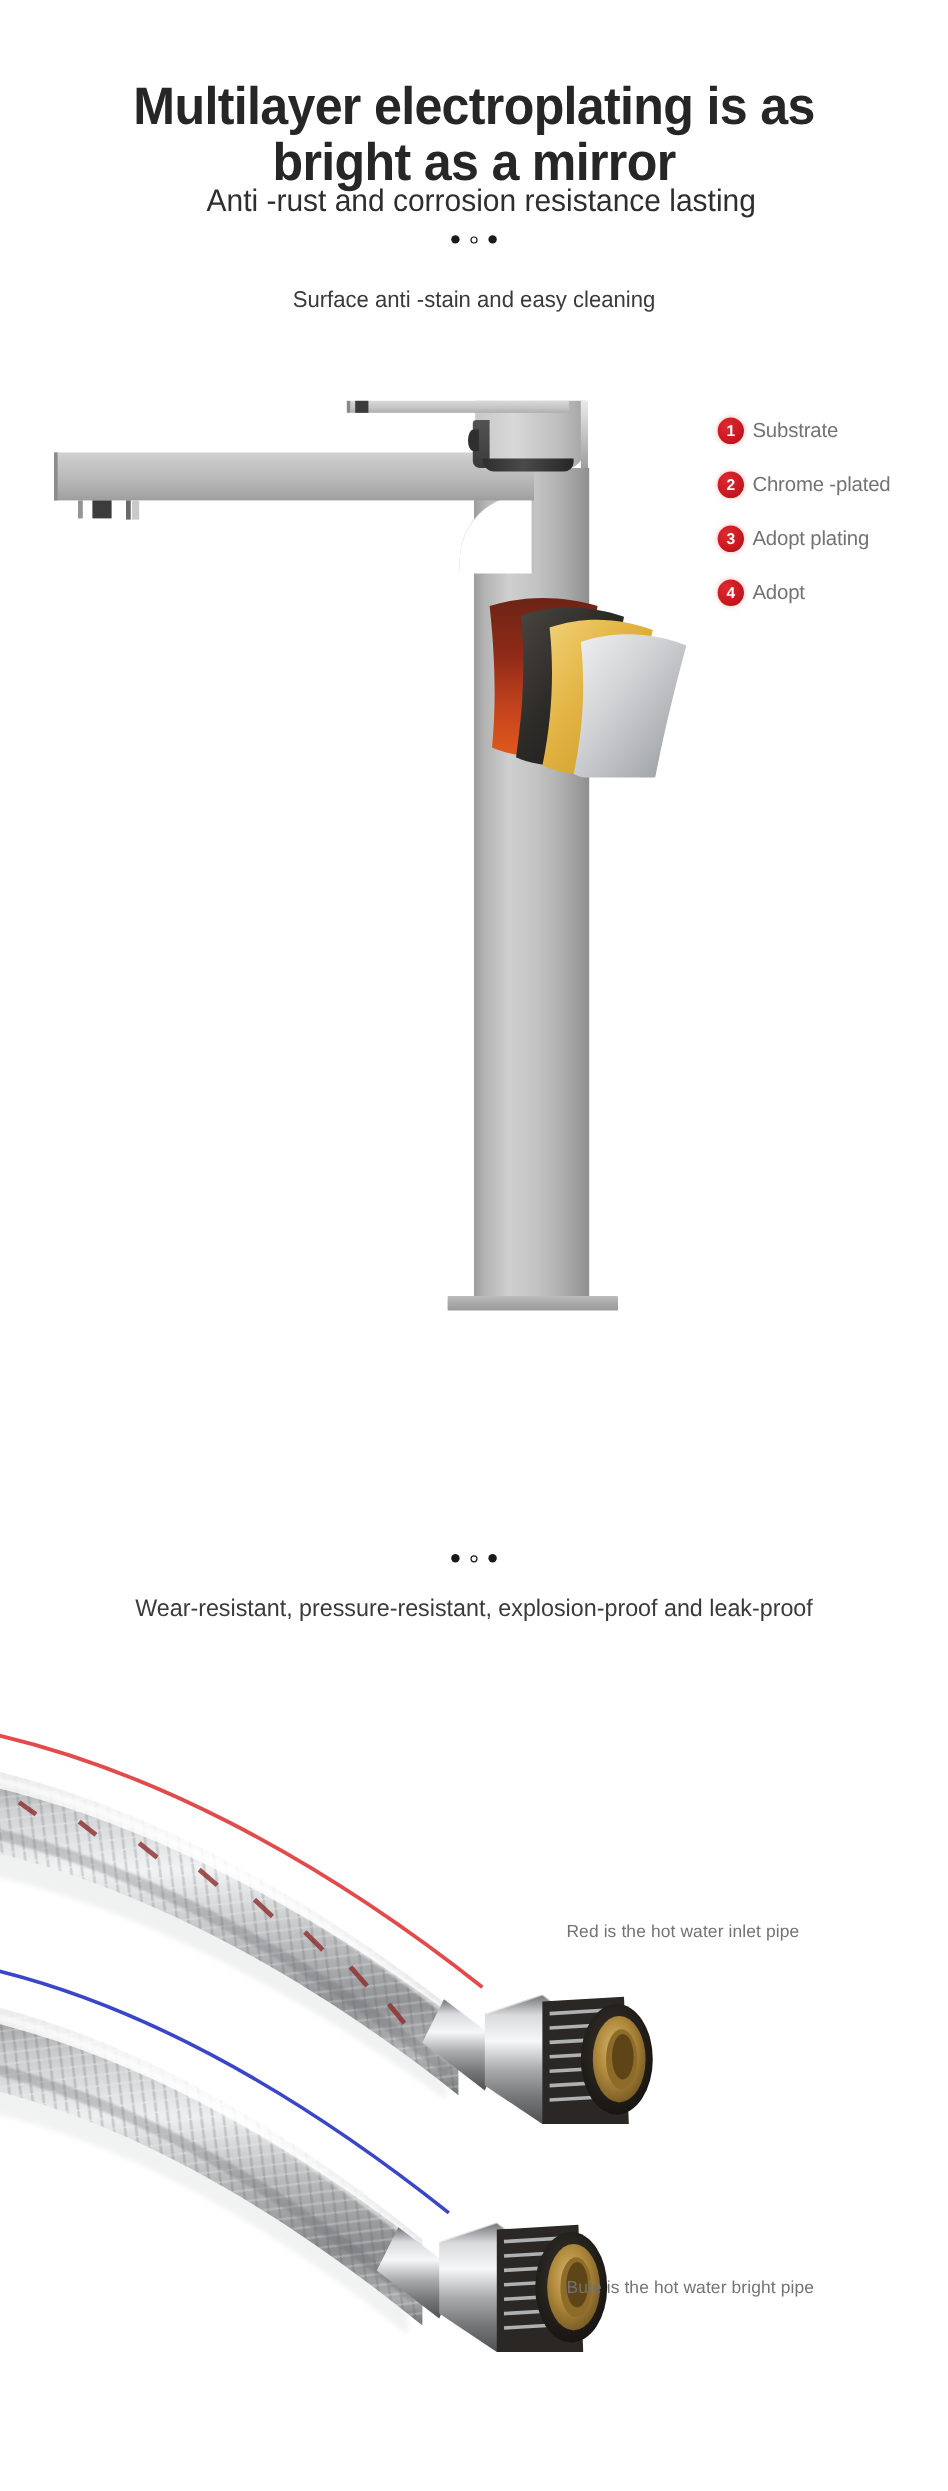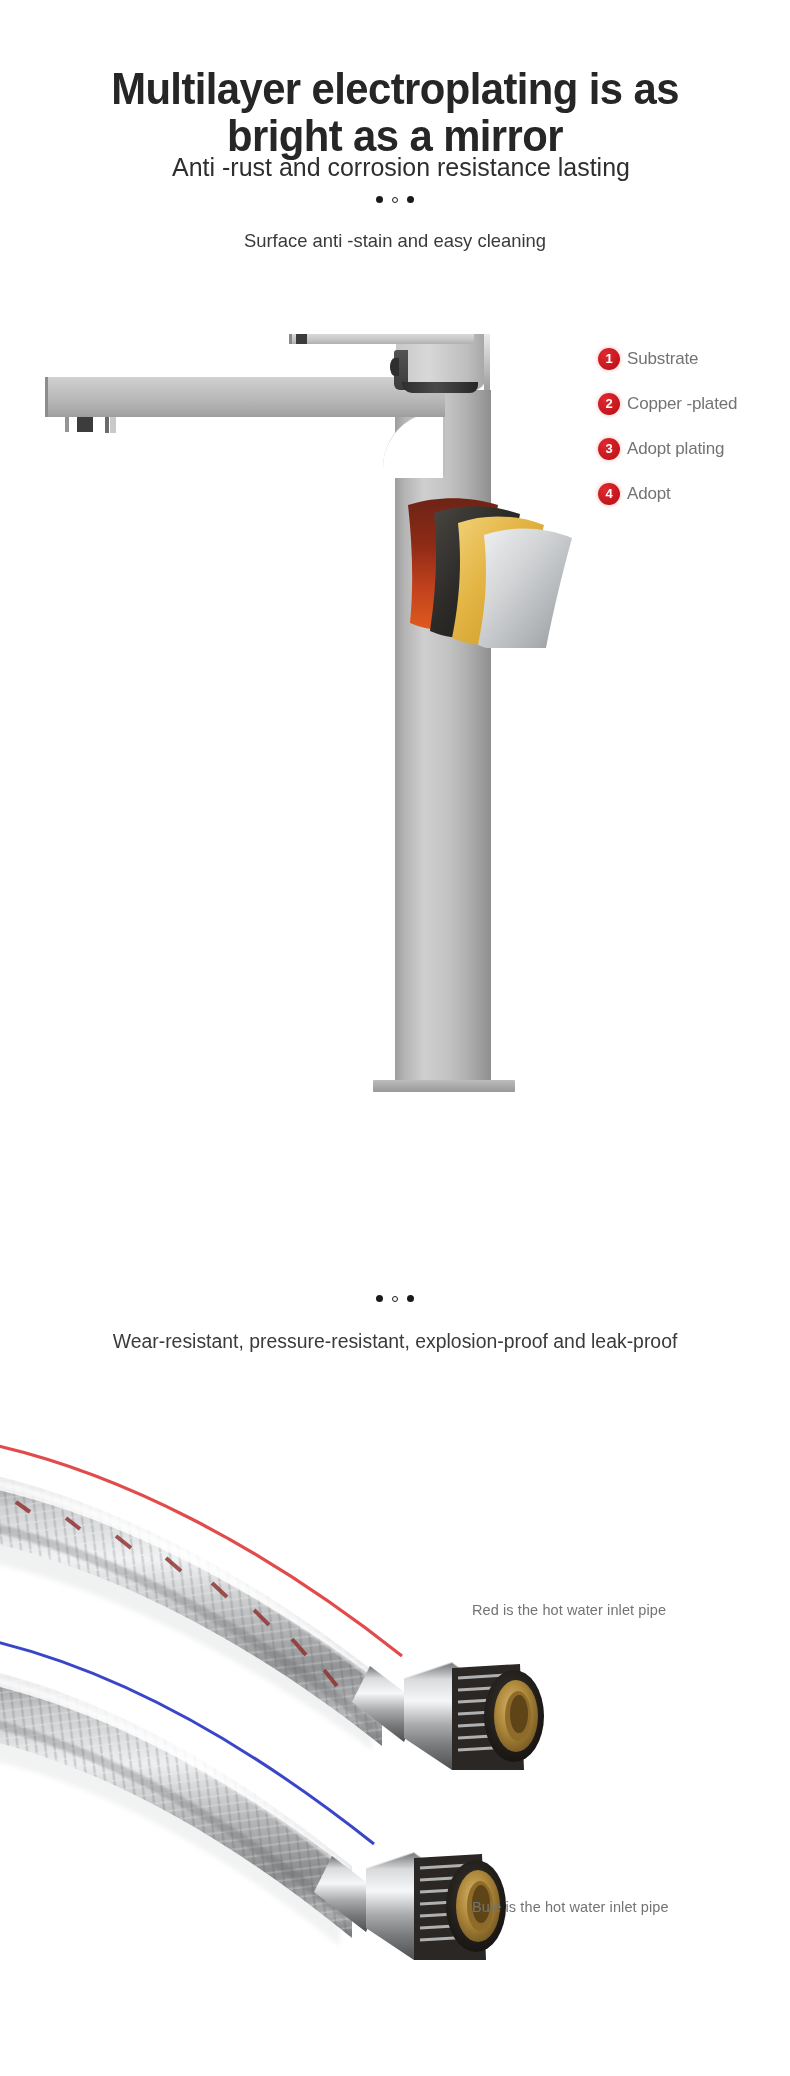--- a/index.html
+++ b/index.html
@@ -73,21 +73,21 @@
   .dot.hollow {
     background: transparent;
     border: 1.4px solid #1a1a1a;
     width: 6px; height: 6px;
   }
 
   
   #sec1-title   { position: absolute; top: 66px;  left: 0; }
   #sec1-sub     { position: absolute; top: 152px; left: 0; padding-left: 12px; }
   #sec1-dots    { position: absolute; top: 196px; left: 0; width: 790px; }
-  #sec1-tag     { position: absolute; top: 230px; left: 0; }
+  #sec1-tag     { position: absolute; top: 240px; left: 0; }
 
   
   .faucet-stage {
     position: absolute;
     top: 300px;
     left: 0;
     width: 790px;
     height: 760px;
   }
 
@@ -385,21 +385,21 @@
 
   <div class="legend">
 
     <div class="legend-row">
       <span class="legend-badge">1</span>
       <span class="legend-label">Substrate</span>
     </div>
 
     <div class="legend-row">
       <span class="legend-badge">2</span>
-      <span class="legend-label">Copper -plated</span>
+      <span class="legend-label">Chrome -plated</span>
     </div>
 
     <div class="legend-row">
       <span class="legend-badge">3</span>
       <span class="legend-label">Adopt plating</span>
     </div>
 
     <div class="legend-row">
       <span class="legend-badge">4</span>
       <span class="legend-label">Adopt</span>
@@ -554,15 +554,15 @@
           <ellipse cx="476" cy="528" rx="30" ry="46" fill="url(#holeG)"></ellipse>
           <ellipse cx="478" cy="528" rx="22" ry="36" fill="url(#brassG)"></ellipse>
           <ellipse cx="480" cy="528" rx="13" ry="25" fill="#8e6b28"></ellipse>
           <ellipse cx="481" cy="526" rx="9" ry="19" fill="#5e4518"></ellipse>
         </g>
       </g>
     </svg>
   </div>
 
   <div id="cap-red" class="hose-caption">Red is the hot water inlet pipe</div>
-  <div id="cap-blue" class="hose-caption">Bule is the hot water inlet pipe</div>
+  <div id="cap-blue" class="hose-caption">Bule is the hot water bright pipe</div>
 
 </div>
 
 </body></html>

